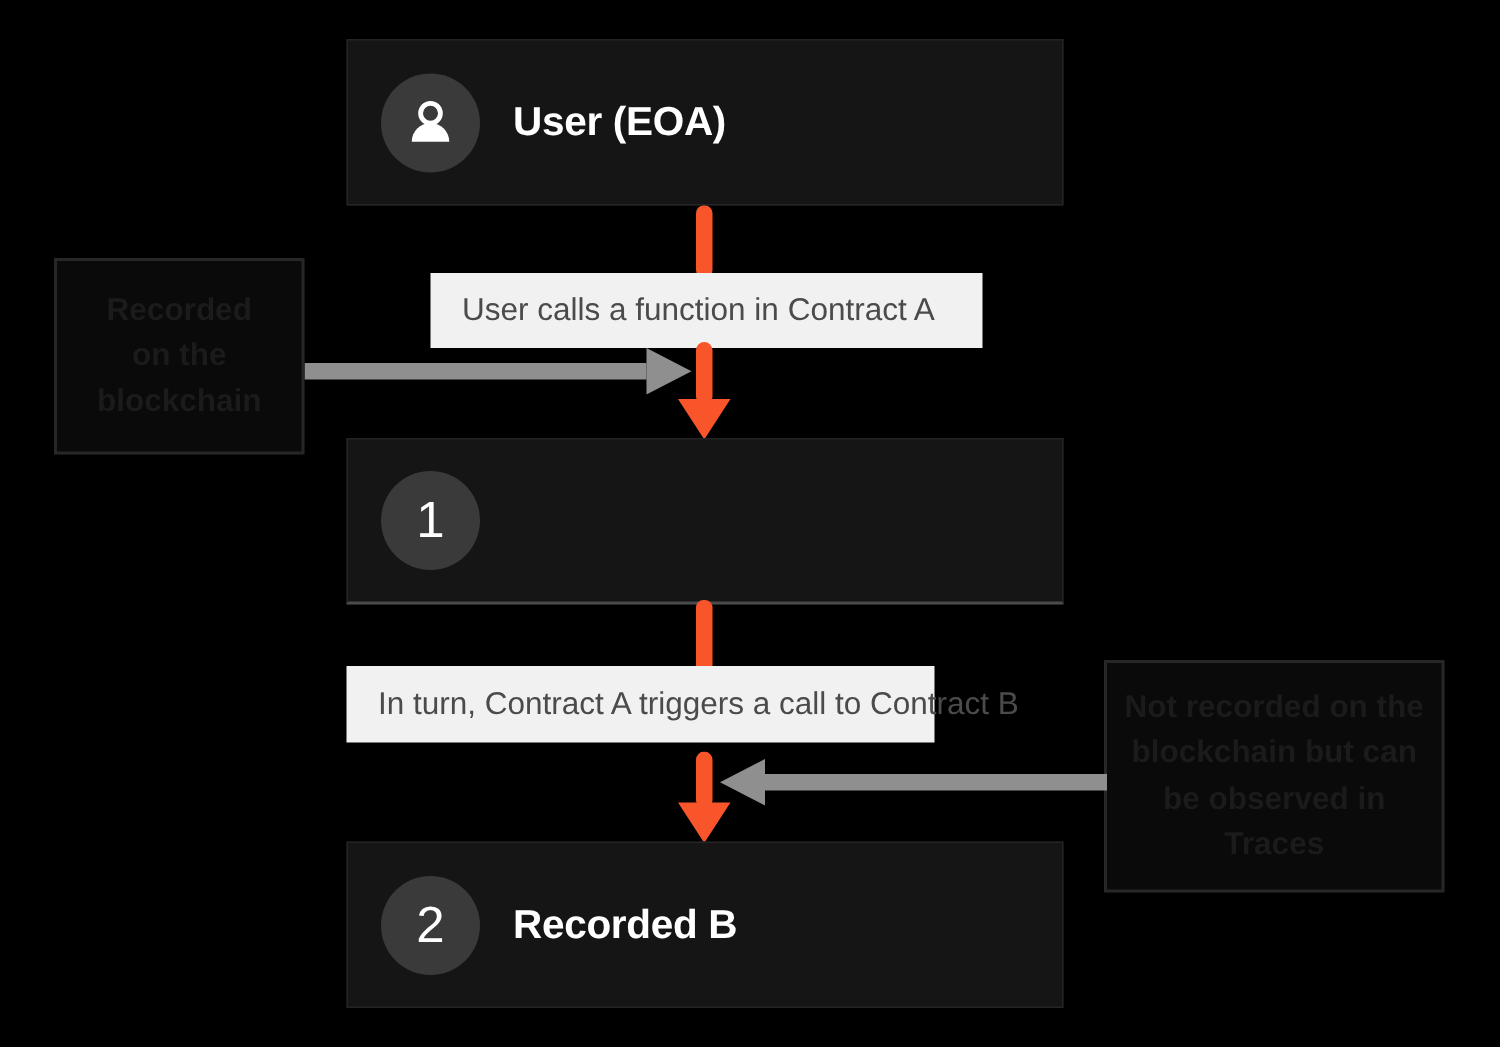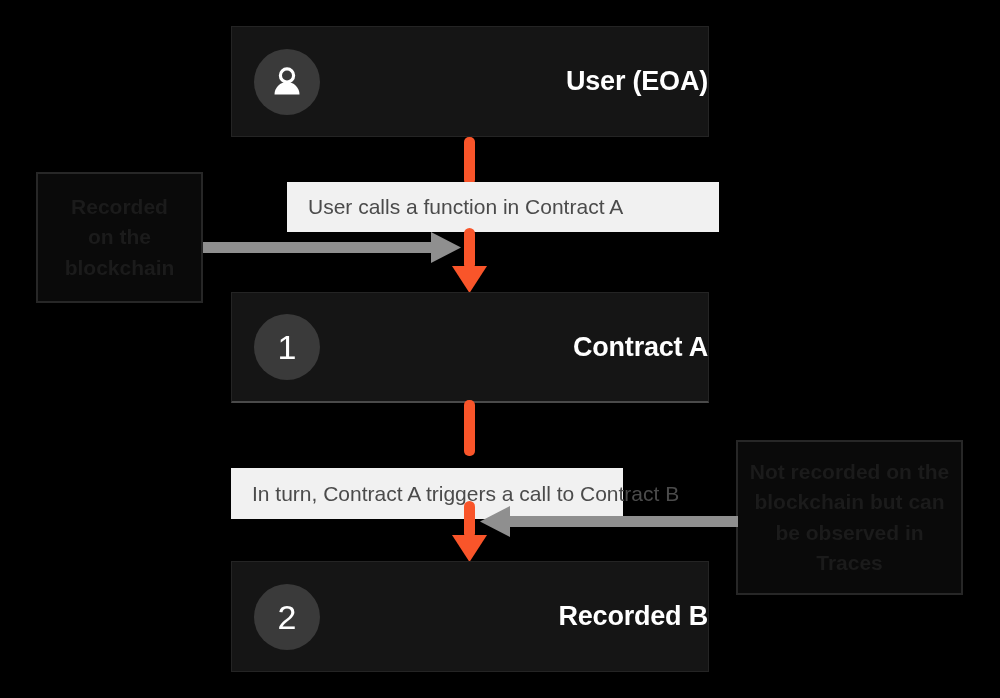--- a/index.html
+++ b/index.html
@@ -26,21 +26,20 @@
     position: absolute;
     left: 231px;
     width: 478px;
     height: 111px;
     background: #151515;
     border: 1px solid #242424;
     box-sizing: border-box;
     display: flex;
     align-items: center;
     padding-left: 22px;
-    justify-content: space-between;
   }
   .node.node-user     { top: 26px; }
   .node.node-a        { top: 292px; border-bottom: 2px solid #4a4a4a; }
   .node.node-b        { top: 561px; }
 
   .node-badge {
     width: 66px;
     height: 66px;
     border-radius: 50%;
     background: #3a3a3a;
@@ -71,27 +70,27 @@
     display: flex;
     align-items: center;
     box-sizing: border-box;
     color: #4b4b4b;
     font-size: 21px;
     white-space: nowrap;
   }
   .msg.msg-1 {
     left: 287px;
     top: 182px;
-    width: 432px;
+    width: 368px;
     height: 50px;
     padding-left: 21px;
   }
   .msg.msg-2 {
     left: 231px;
-    top: 468px;
+    top: 444px;
     width: 392px;
     height: 51px;
     padding-left: 21px;
   }
 
   
   .redline {
     position: absolute;
     width: 11px;
     background: #f9552a;
@@ -158,21 +157,20 @@
 
   <div class="redarrow a1">
     <svg width="41" height="66" viewBox="0 0 41 66" aria-hidden="true">
       <rect x="15" y="0" width="11" height="42" rx="5.5" fill="#f9552a"></rect>
       <path d="M20.5 65 L3 38 L38 38 Z" fill="#f9552a"></path>
     </svg>
   </div>
 
   <div class="node node-a">
     <div class="node-badge">1</div>
-    <div class="node-title">Contract A</div>
   </div>
 
   <div class="redline r2"></div>
 
   <div class="msg msg-2">
     <span>In turn, Contract A triggers a call to Contract B</span>
   </div>
 
   <div class="redarrow a2">
     <svg width="41" height="62" viewBox="0 0 41 62" aria-hidden="true">

